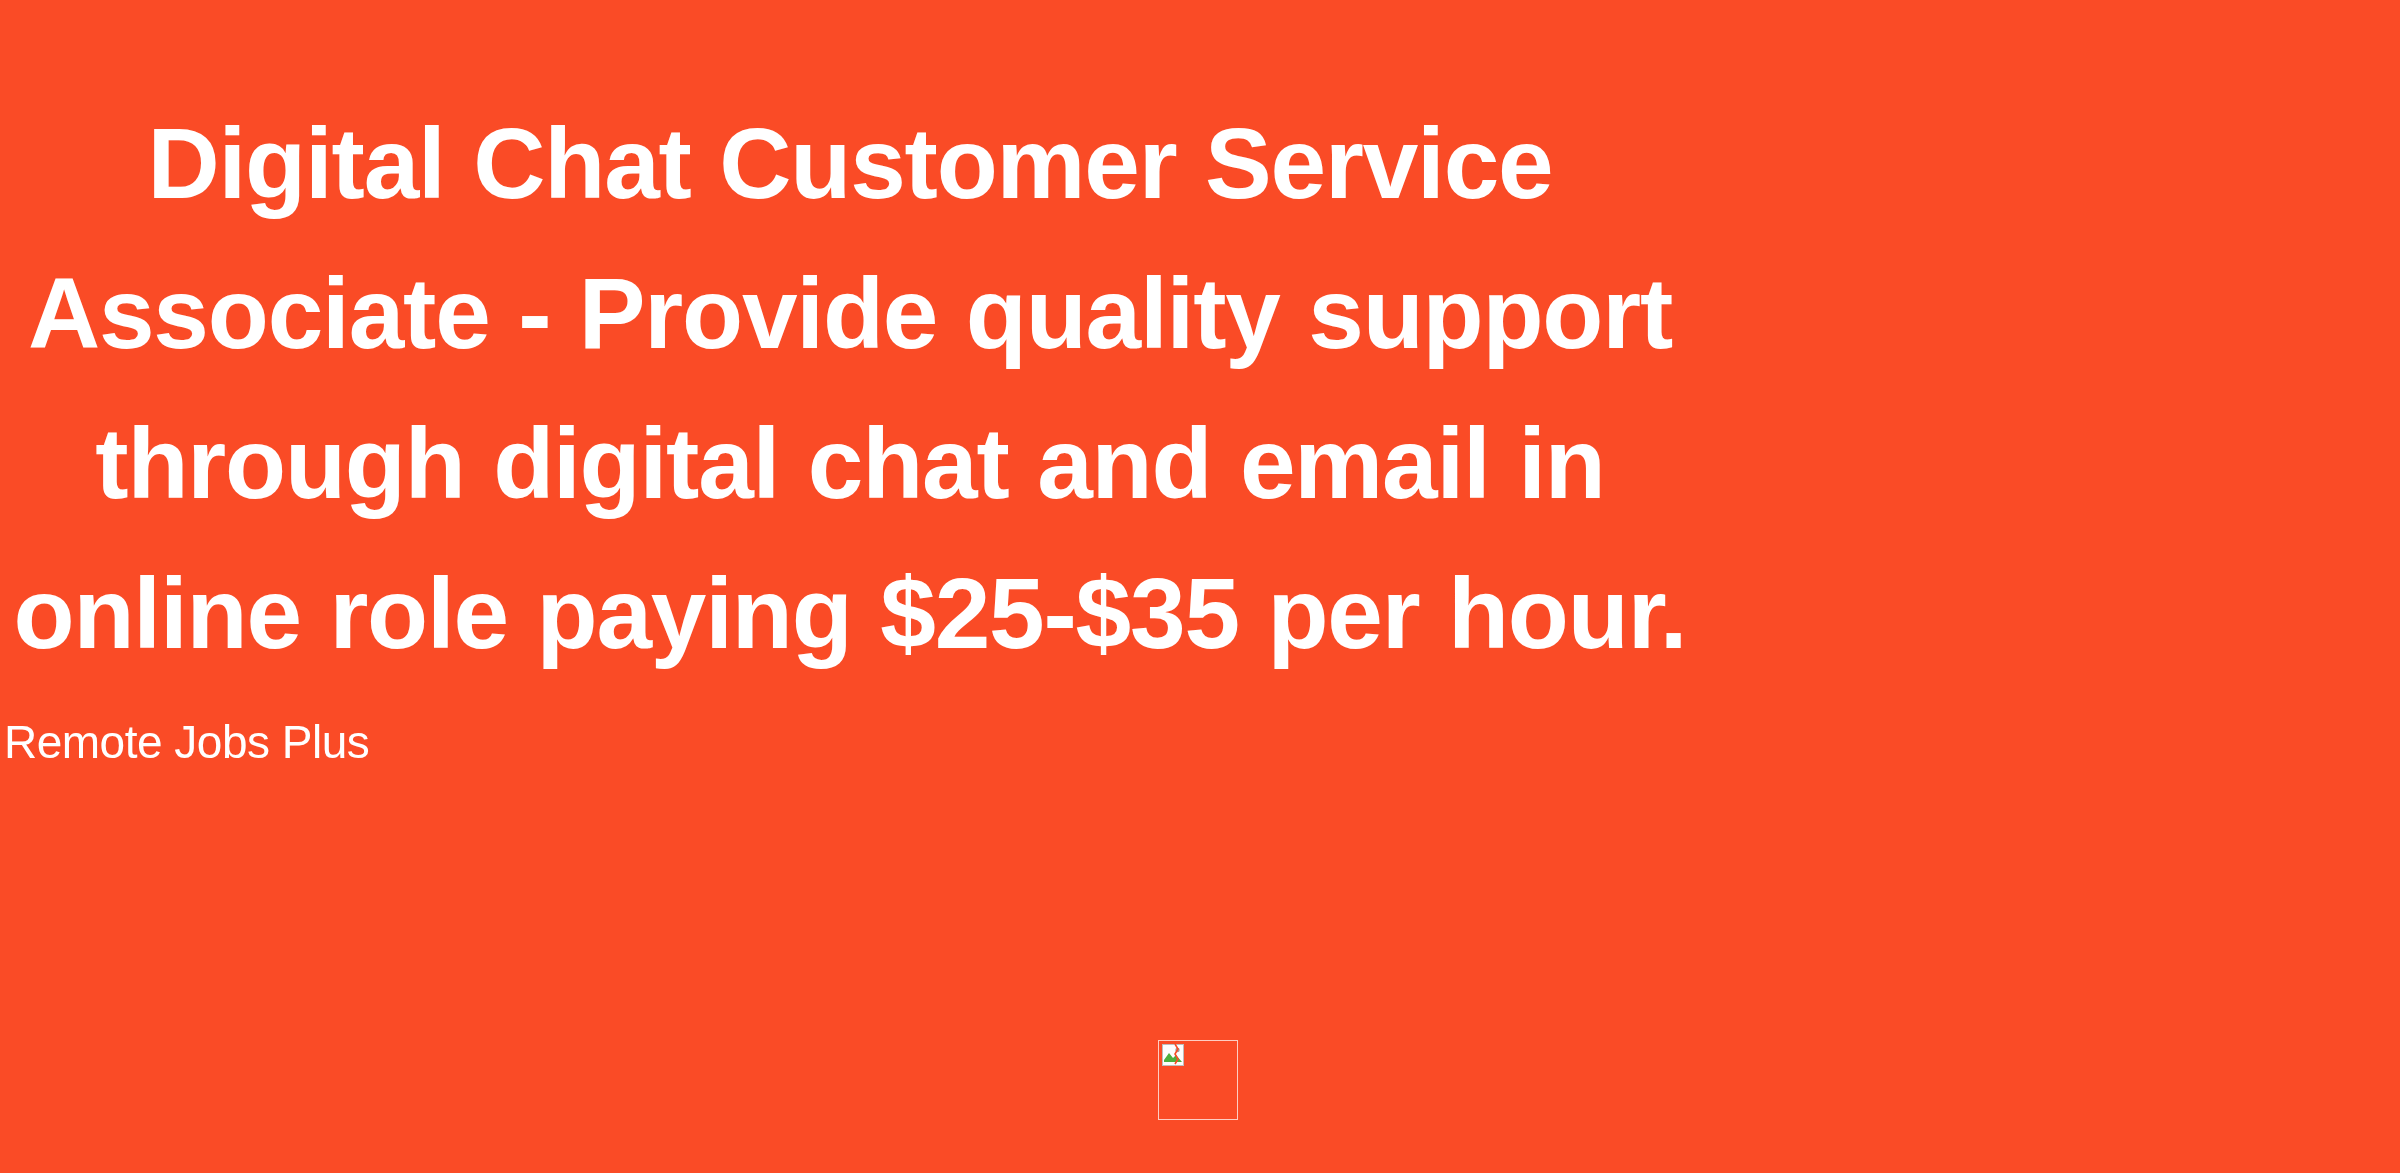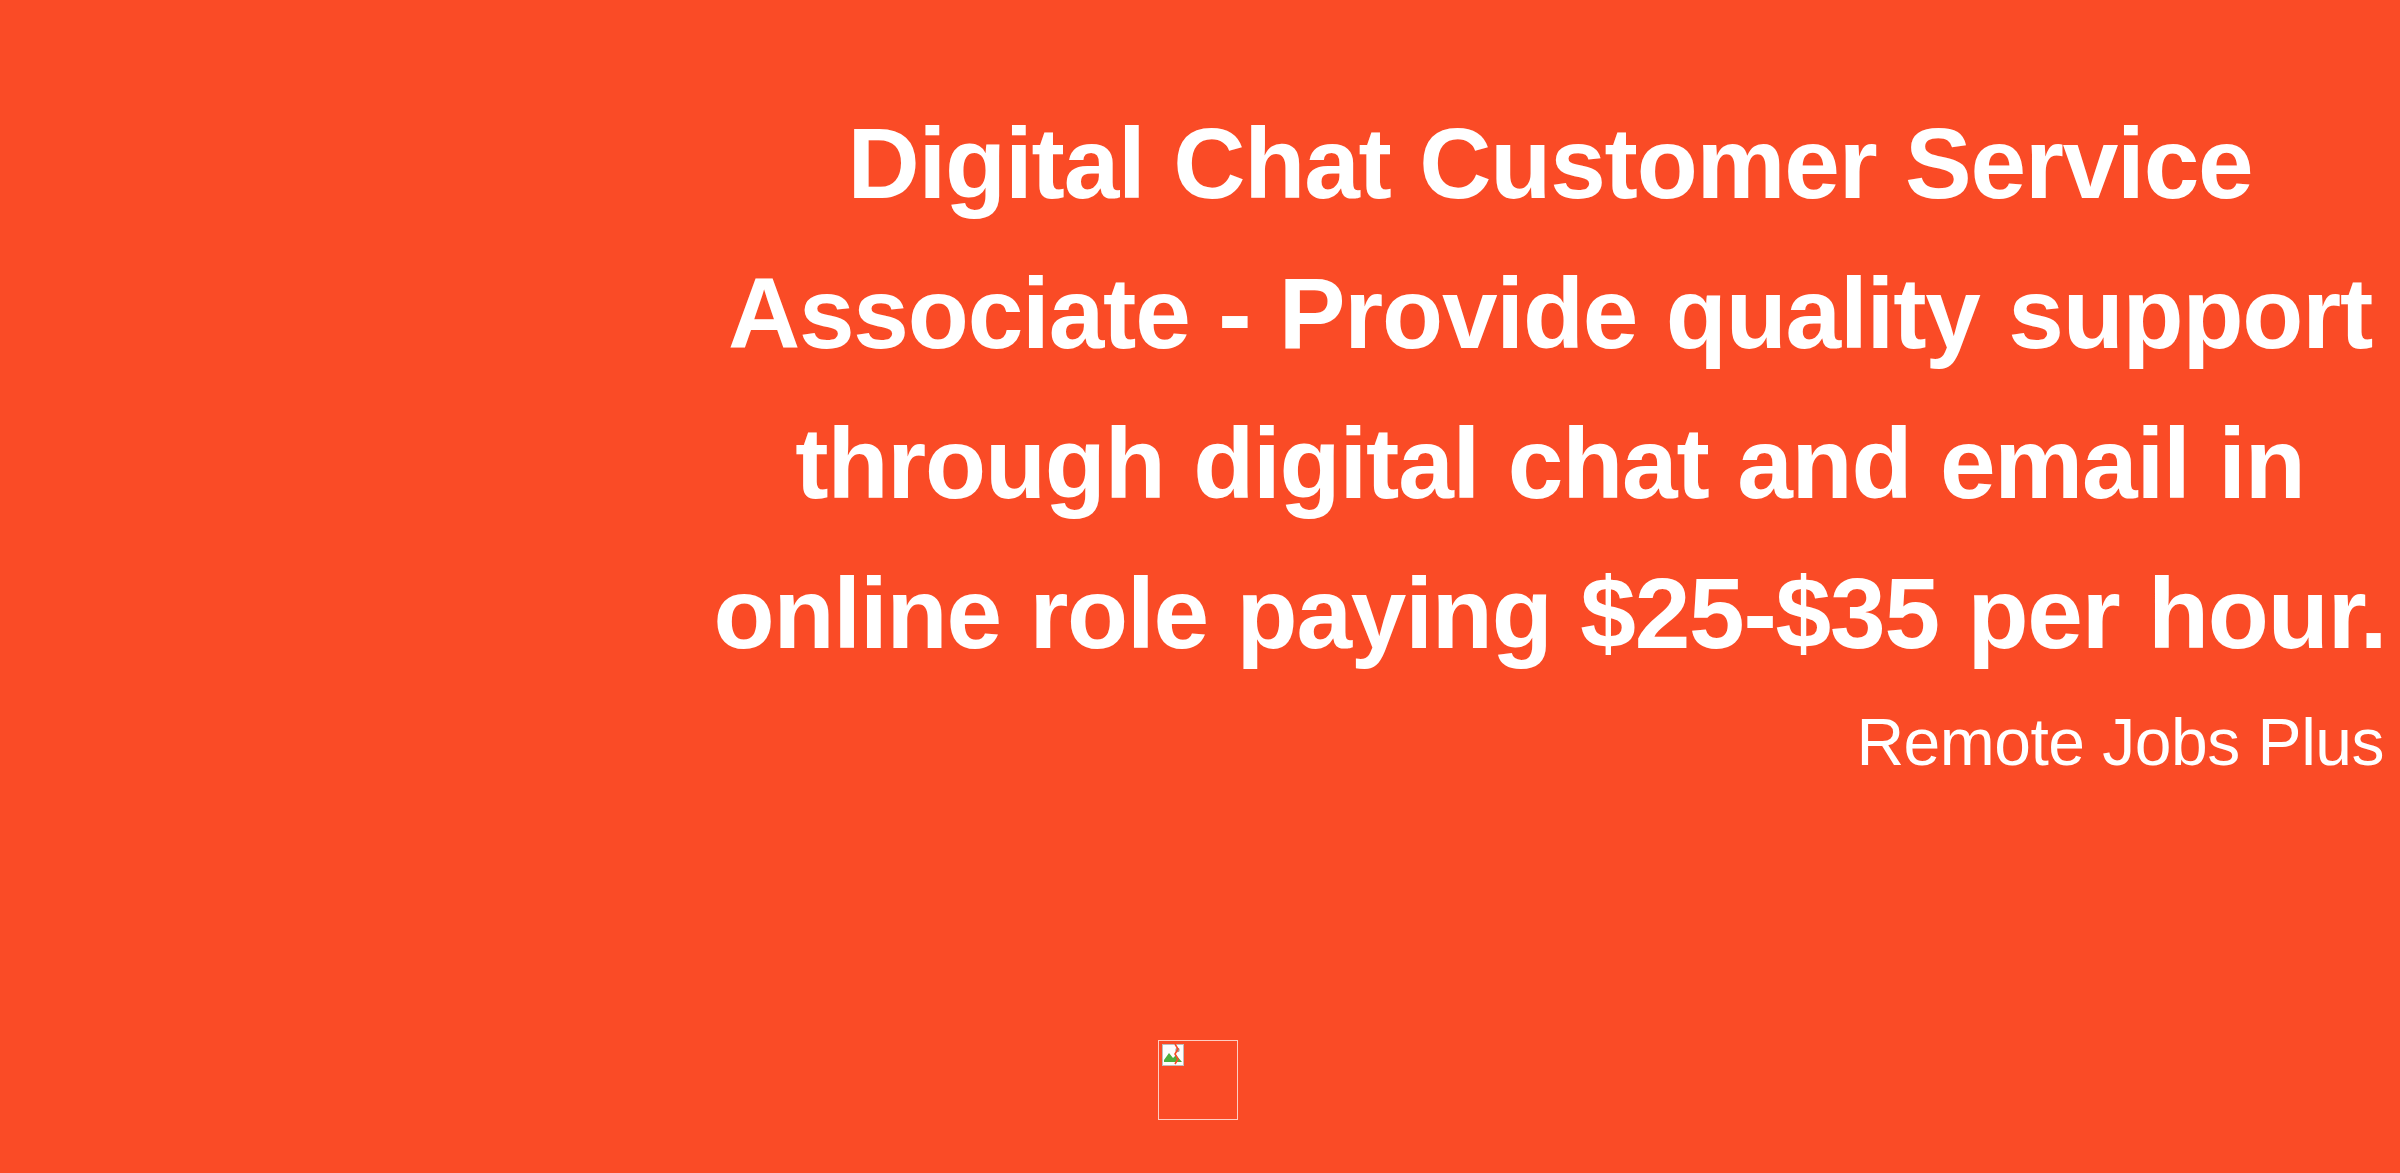--- a/index.html
+++ b/index.html
@@ -15,48 +15,48 @@
     background: #FA4B26;
   }
 
   .page {
     position: relative;
     width: 2400px;
     height: 1173px;
     background: #FA4B26;
     display: flex;
     flex-direction: column;
-    align-items: flex-end;
+    align-items: flex-start;
     box-sizing: border-box;
   }
 
   .headline {
     width: 1700px;
     margin: 0;
     padding: 0;
     text-align: center;
     color: #FFFFFF;
     font-family: "Liberation Sans", sans-serif;
     font-weight: 700;
     font-size: 100px;
     line-height: 150px;
     letter-spacing: -1.2px;
     word-spacing: 2px;
     margin-top: 88px;
     white-space: normal;
   }
 
   .subtitle {
-    margin: 16px;
+    margin: 4px;
     padding: 0;
     text-align: center;
     color: #FFFFFF;
     font-family: "Liberation Sans", sans-serif;
     font-weight: 400;
-    font-size: 66px;
+    font-size: 46px;
     line-height: 84px;
     letter-spacing: -0.5px;
     margin-top: 12px;
   }
 
   .media-slot {
     position: absolute;
     left: 1158px;
     top: 1040px;
     width: 80px;

